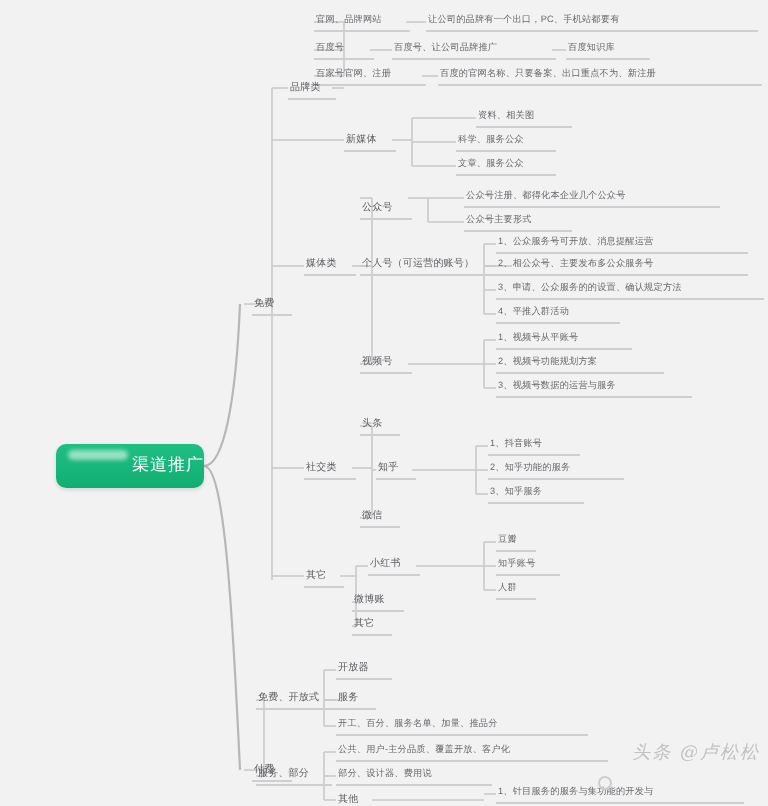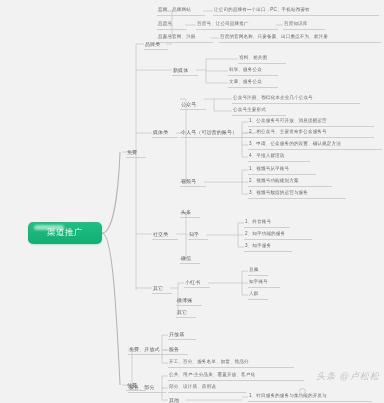--- a/index.html
+++ b/index.html
@@ -14,21 +14,21 @@
   svg.links{position:absolute;left:0;top:0;width:384px;height:403px;pointer-events:none;}
 
   .root-node{
     position:absolute;
     background:#18b87c;
     background:linear-gradient(180deg,#1fbf83 0%,#11ae72 100%);
     border-radius:5px;
     color:#ffffff;
     font-size:8.5px;
     letter-spacing:.5px;
-    display:flex;align-items:center;justify-content:center;
+    display:flex;align-items:center;justify-content:flex-end;
     box-shadow:0 1px 2px rgba(0,0,0,.12);
     white-space:nowrap;
   }
   .root-glare{
     position:absolute;left:6px;top:3px;width:30px;height:5px;
     background:rgba(255,255,255,.55);
     border-radius:3px;
     filter:blur(1px);
   }
 

